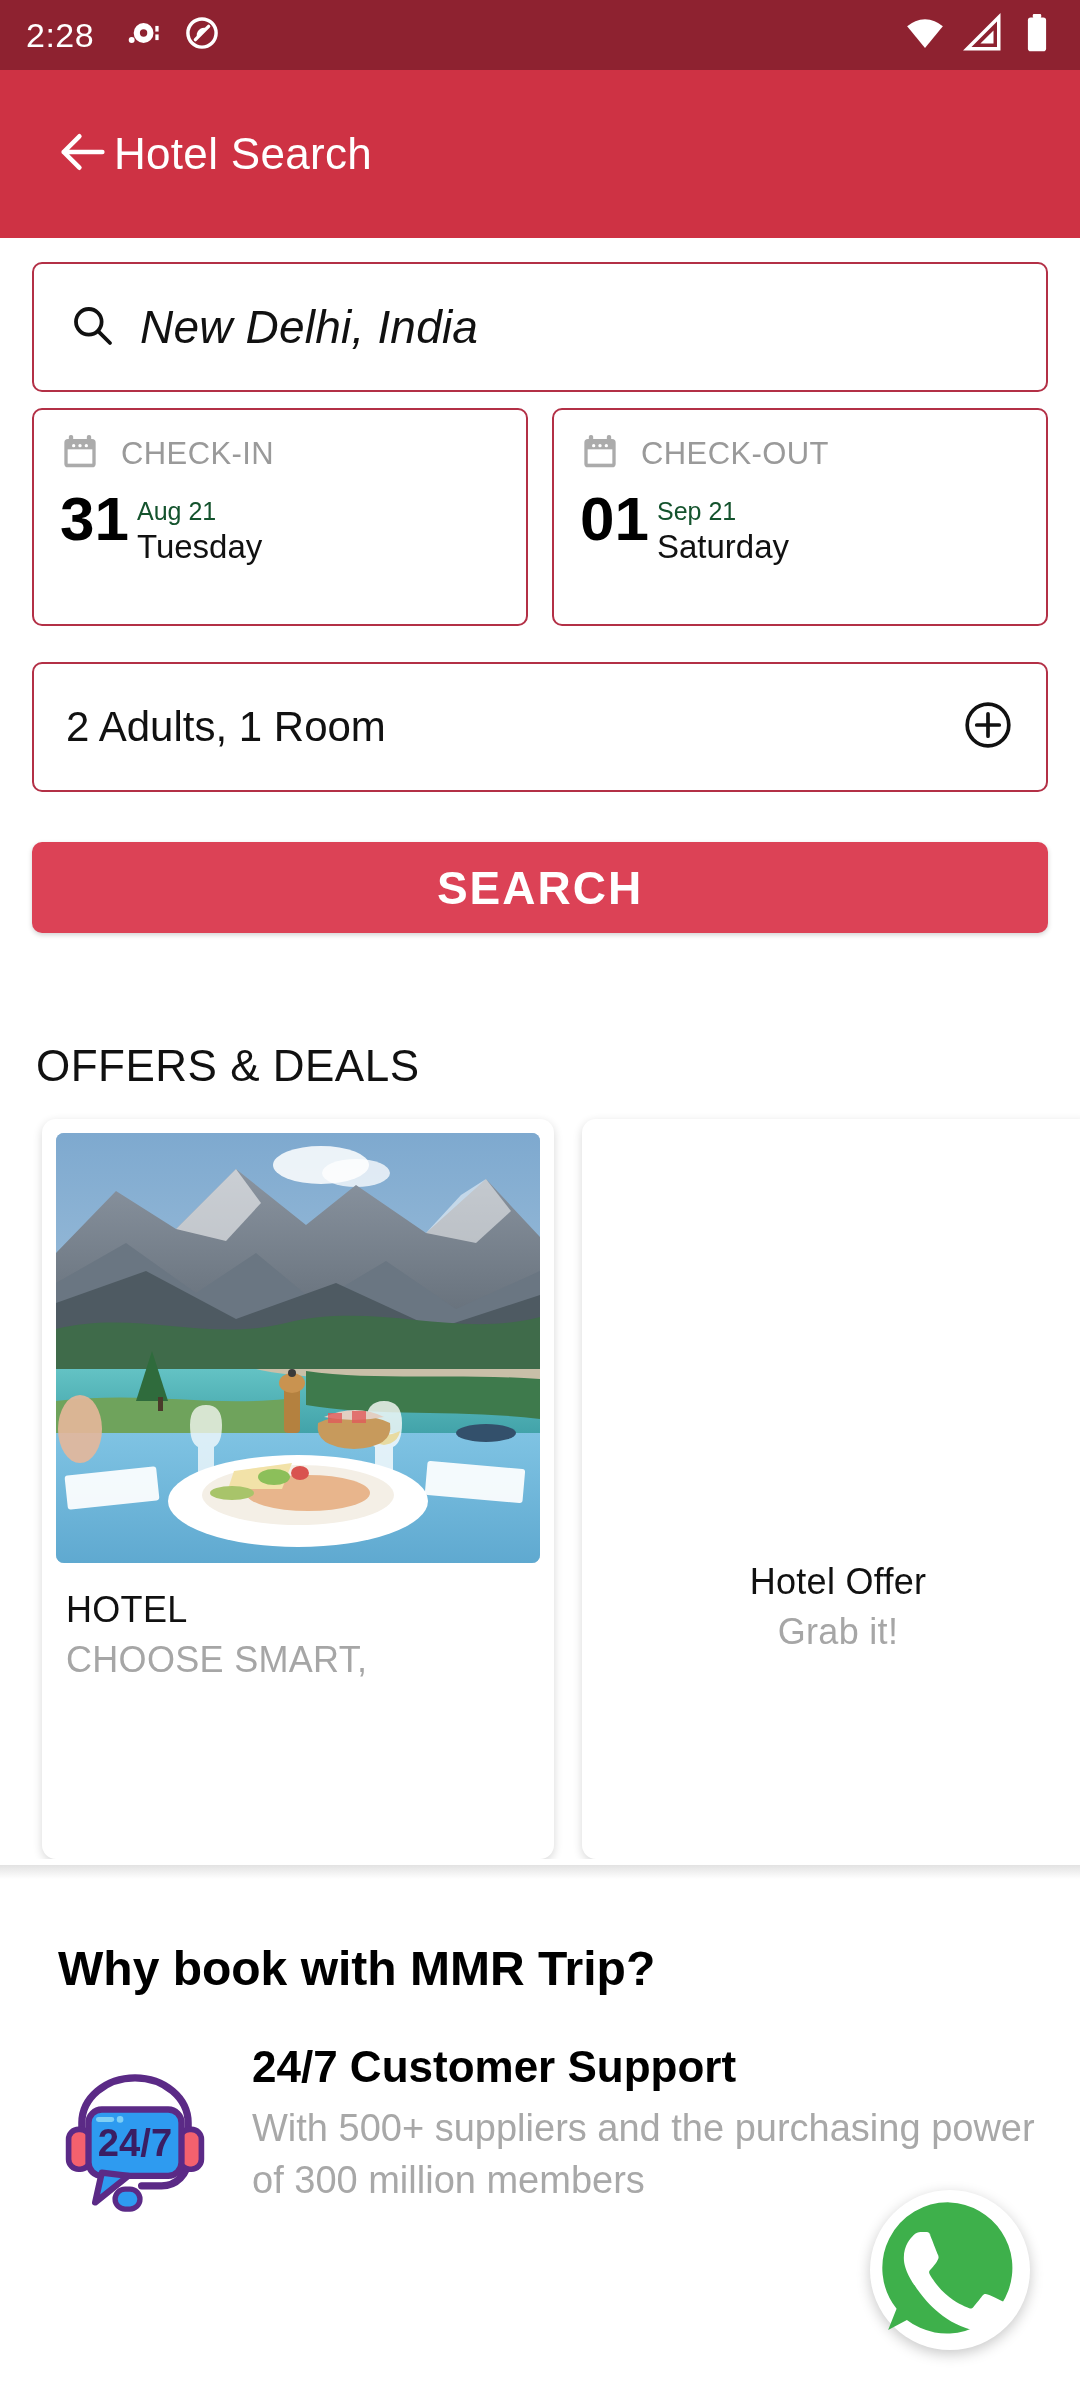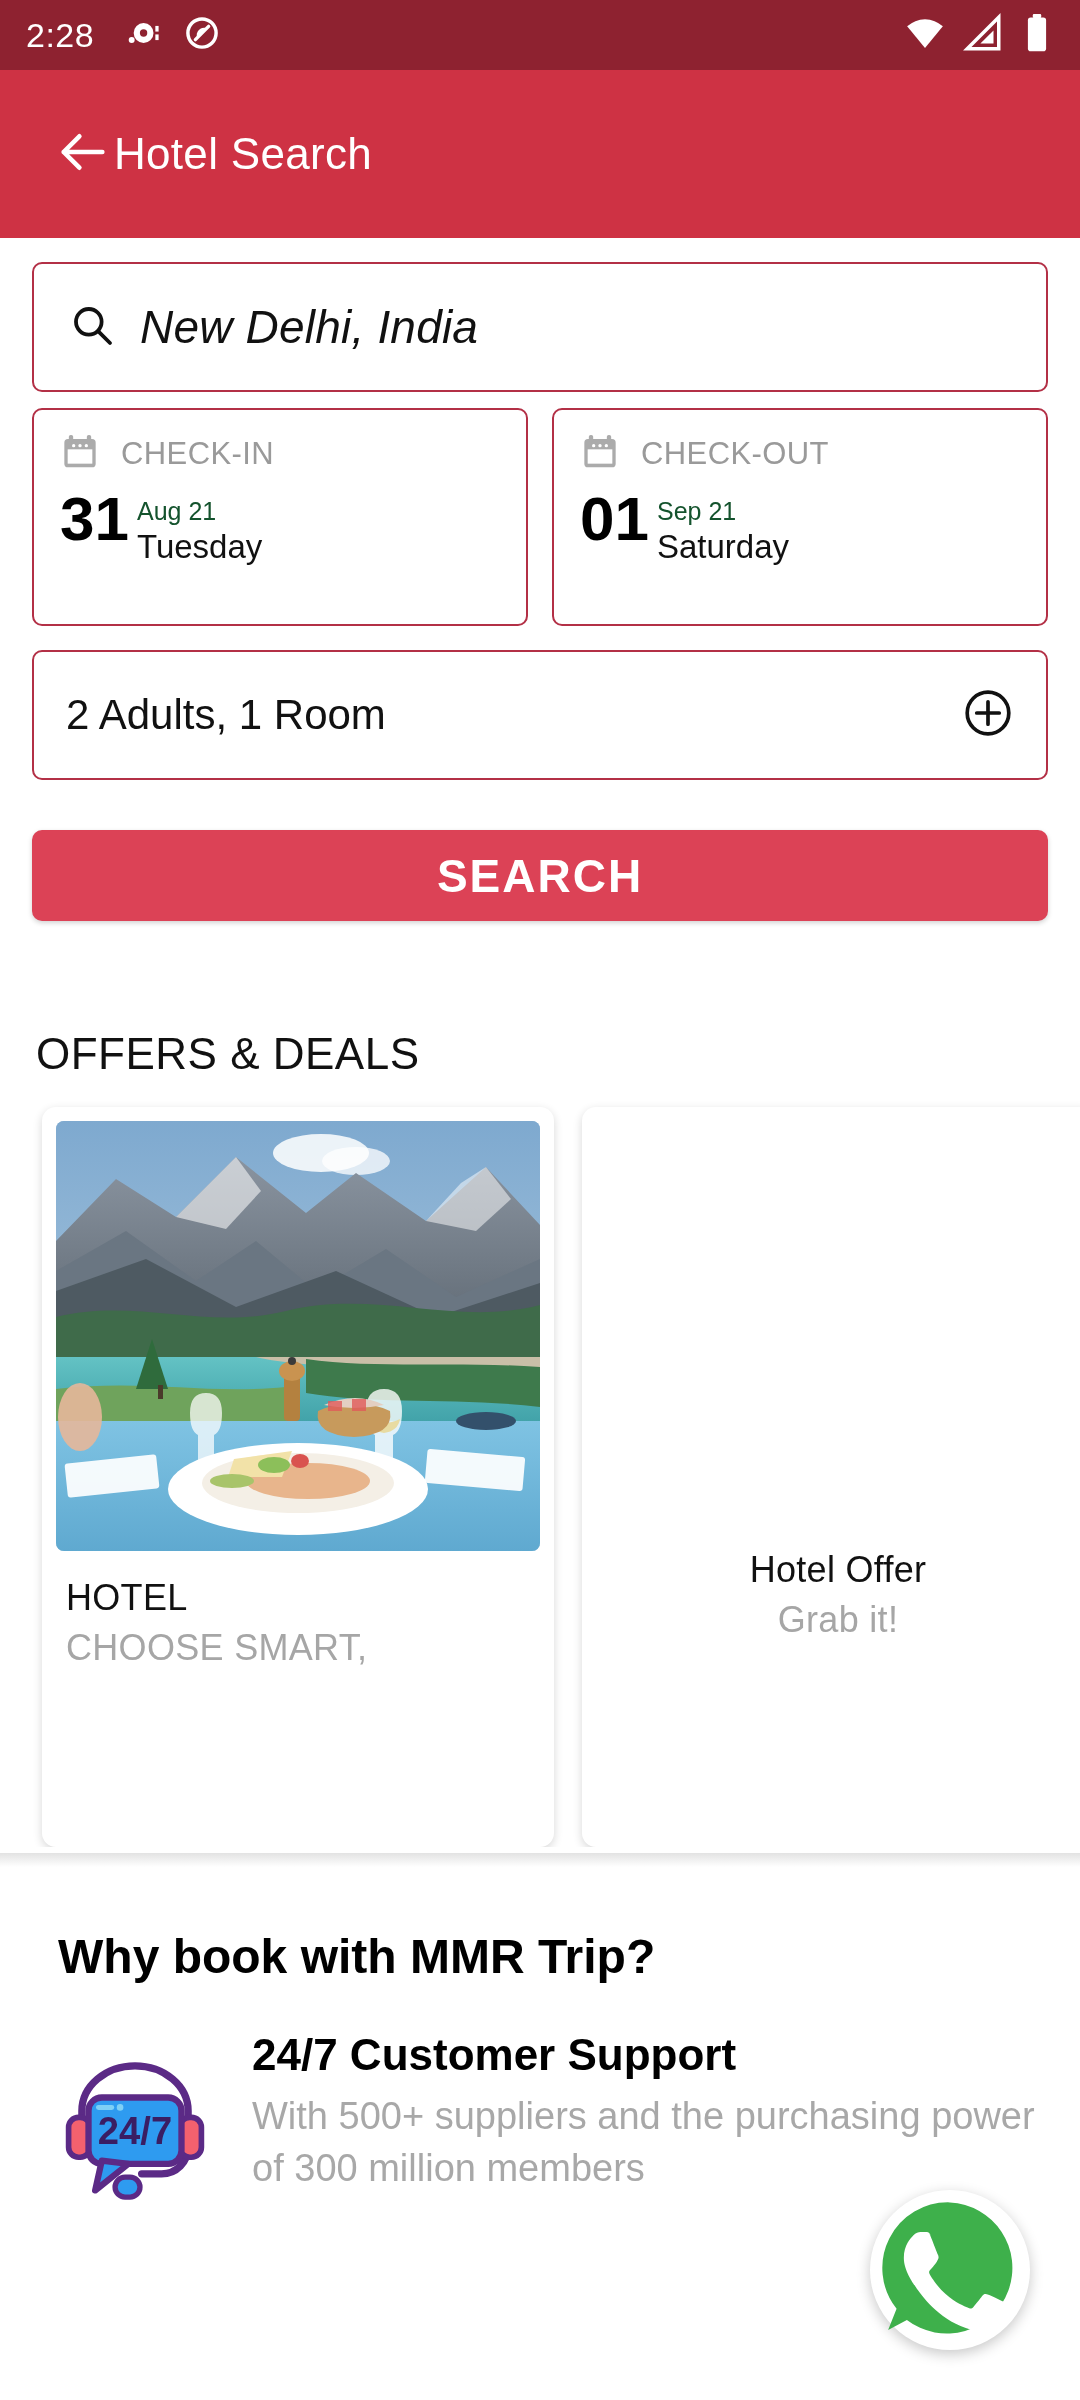--- a/index.html
+++ b/index.html
@@ -44,21 +44,21 @@
   .date-row{ display:flex; gap:24px; padding:16px 32px 0 32px; }
   .date-card{ flex:1; height:218px; padding:22px 26px 0 26px; }
   .date-head{ display:flex; align-items:center; gap:21px; }
   .date-label{ font-size:31px; color:#9a9a9a; letter-spacing:.4px; }
   .date-body{ display:flex; align-items:flex-start; gap:8px; margin-top:14px; }
   .date-day{ font-size:62px; font-weight:700; color:#000; line-height:.95; }
   .date-right{ padding-top:6px; }
   .date-mon{ font-size:25px; color:#14532d; line-height:1.22; }
   .date-weekday{ font-size:33px; color:#111; line-height:1.22; }
 
-  .guest-wrap{ padding:24px 32px 0 32px; }
+  .guest-wrap{ padding:36px 32px 0 32px; }
   .guest-field{
     height:130px; display:flex; align-items:center; justify-content:space-between;
     padding:0 32px;
   }
   .guest-value{ font-size:42px; color:#111; }
 
   .search-btn-wrap{ padding:50px 32px 0 32px; }
   .search-btn{
     height:91px; background:#DC4256; border-radius:10px; border:none; width:100%;
     color:#fff; font-size:46px; font-weight:700; letter-spacing:2px;

